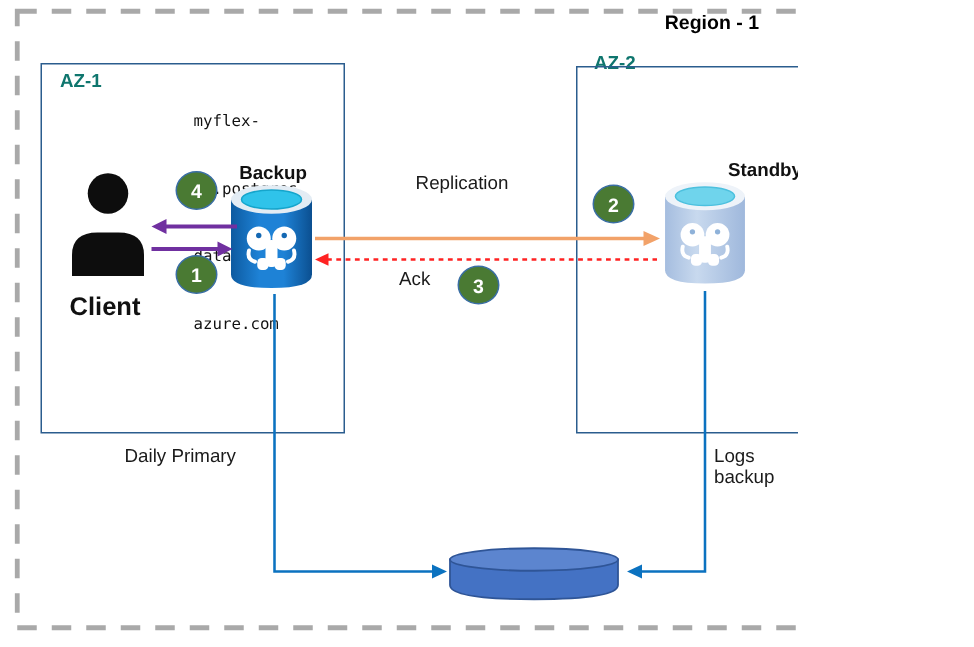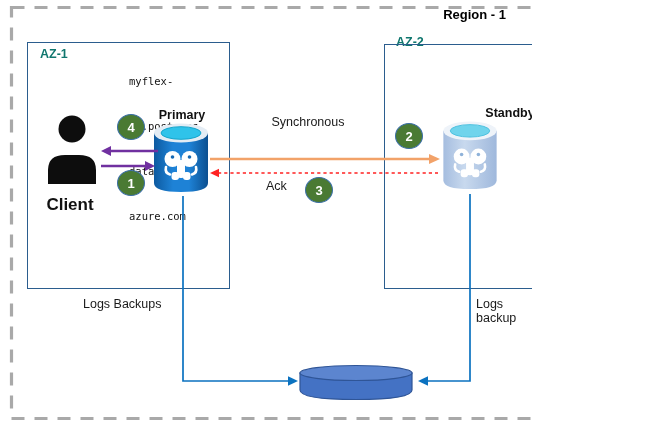--- a/index.html
+++ b/index.html
@@ -61,21 +61,21 @@
     <div>database.</div>
     <div>azure.com</div>
   </div>
 
   <svg class="icon" style="left:42px;top:114px;" width="60" height="76" viewBox="0 0 60 76">
     <circle cx="30" cy="15" r="13.5" fill="#0d0d0d"></circle>
     <path d="M6 70 L6 56 Q6 41 23 41 L37 41 Q54 41 54 56 L54 70 Z" fill="#0d0d0d"></path>
   </svg>
   <div class="node-label" style="left:40px;top:195px;width:60px;font-size:17px;">Client</div>
 
-  <div class="node-label" style="left:150px;top:108px;width:64px;">Primary</div>
+  <div class="node-label" style="left:150px;top:108px;width:64px;">Backup</div>
   <svg class="icon" style="left:152px;top:122px;" width="58" height="74" viewBox="0 0 58 74">
     <defs>
       <linearGradient id="gradP" x1="0" y1="0" x2="1" y2="0">
         <stop offset="0" stop-color="#0d5aa0"></stop>
         <stop offset="0.35" stop-color="#1e82d6"></stop>
         <stop offset="0.65" stop-color="#1e82d6"></stop>
         <stop offset="1" stop-color="#0b4f90"></stop>
       </linearGradient>
     </defs>
     <path d="M2 11 L2 61 Q2 70 29 70 Q56 70 56 61 L56 11 Z" fill="url(#gradP)"></path>
@@ -151,24 +151,24 @@
       <polygon points="298,381 288,376.3 288,385.7" fill="#0b72c0"></polygon>
     </g>
 
     <g>
       <polyline points="470,194 470,381 427,381" fill="none" stroke="#0b72c0" stroke-width="1.7"></polyline>
       <polygon points="418,381 428,376.3 428,385.7" fill="#0b72c0"></polygon>
     </g>
   </svg>
 
   <div class="sync-label" style="left:232px;top:114px;width:152px;">
-    <div>Synchronous</div>
+    <div>Replication</div>
   </div>
   <div class="flow-label" style="left:266px;top:179px;">Ack</div>
-  <div class="flow-label" style="left:83px;top:297px;">Logs Backups</div>
+  <div class="flow-label" style="left:83px;top:297px;">Daily Primary</div>
   <div class="flow-label" style="left:476px;top:297px;">Logs backup</div>
 
   <div class="badge" style="left:117px;top:114px;">4</div>
   <div class="badge" style="left:117px;top:170px;">1</div>
   <div class="badge" style="left:395px;top:123px;">2</div>
   <div class="badge" style="left:305px;top:177px;">3</div>
 
 </div>
 
 </body></html>

